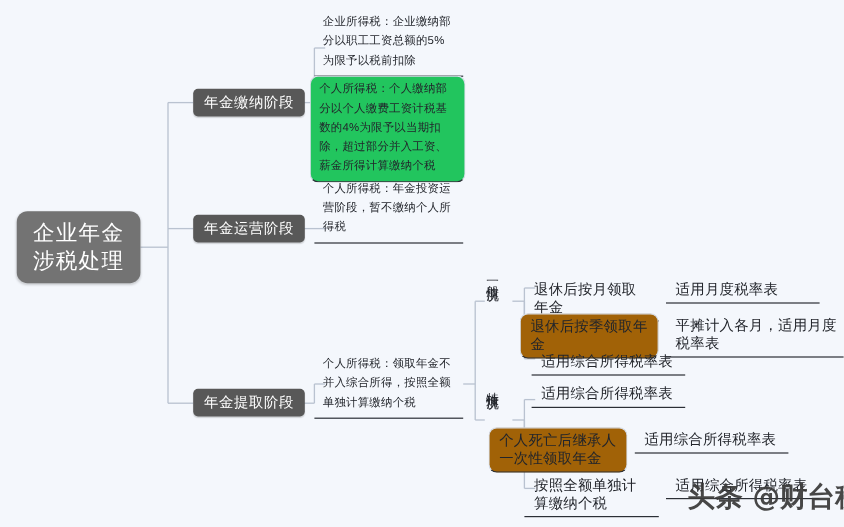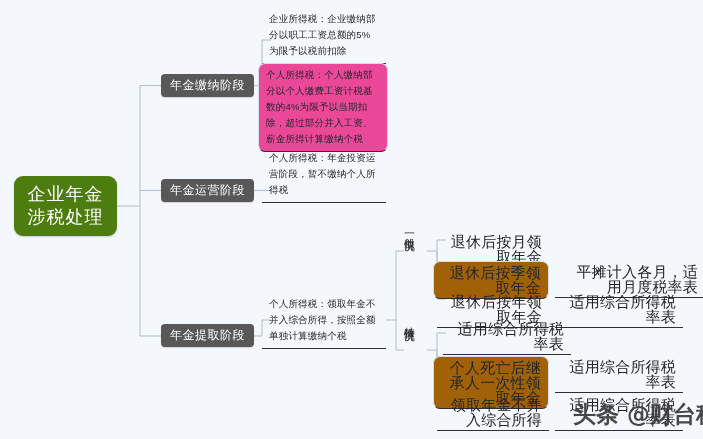--- a/index.html
+++ b/index.html
@@ -28,21 +28,21 @@
     pointer-events: none;
   }
 
   
   .root-node {
     position: absolute;
     left: 14px;
     top: 176px;
     width: 103px;
     height: 60px;
-    background: #4d7c0f;
+    background: #737373;
     border-radius: 9px;
     color: #ffffff;
     display: flex;
     flex-direction: column;
     align-items: center;
     justify-content: center;
     font-size: 18px;
     line-height: 23px;
     letter-spacing: 1px;
     box-shadow: 0 1px 2px rgba(0,0,0,0.18);
@@ -80,21 +80,21 @@
   .text-block .tb-inner {
     padding: 3px 6px 4px 7px;
   }
   .text-block.underlined .tb-inner {
     border-bottom: 1.6px solid #2b2f36;
   }
   .text-block.boxed .tb-inner {
     border: 1px solid #d6dde8;
     border-bottom: 1.6px solid #2b2f36;
     border-radius: 7px;
-    background: #ec4899;
+    background: #22c55e;
   }
   #para-corp   { left: 262px; top: 8px;   width: 124px; }
   #para-indiv  { left: 258px; top: 63px;  width: 130px; }
   #para-oper   { left: 262px; top: 147px; width: 124px; }
   #para-draw   { left: 262px; top: 293px; width: 124px; }
 
   
   .vlabel {
     position: absolute;
     writing-mode: vertical-rl;
@@ -107,45 +107,44 @@
   #vlabel-general { left: 403px; top: 228px; }
   #vlabel-special { left: 403px; top: 318px; }
 
   
   .leaf-row {
     position: absolute;
     display: flex;
     align-items: flex-start;
   }
   .leaf-item {
-    font-size: 15px;
+    font-size: 12px;
     line-height: 15px;
     color: #22252b;
     letter-spacing: 0.2px;
     padding: 3px 7px 3px 8px;
     border-bottom: 1.5px solid #2b2f36;
     background: transparent;
     box-sizing: border-box;
-    text-align: right;
   }
   .leaf-item.boxed {
     border: 1px solid #d6dde8;
     border-bottom: 1.5px solid #2b2f36;
     border-radius: 7px;
     background: #a16207;
   }
   .leaf-cond { width: 112px; }
   .leaf-rate { width: 128px; margin-left: 6px; }
   .leaf-rate.wide { width: 150px; }
 
   #leaf-0 { left: 437px; top: 231px; }
   #leaf-1 { left: 433px; top: 261px; }
   #leaf-2 { left: 437px; top: 291px; }
   #leaf-3 { left: 437px; top: 318px; }
-  #leaf-4 { left: 433px; top: 356px; }
+  #leaf-4 { left: 407px; top: 356px; }
   #leaf-5 { left: 437px; top: 394px; }
 
   #leaf-1 .leaf-cond, #leaf-4 .leaf-cond { width: 116px; }
 
   .two-line { min-height: 36px; }
 
   
   .watermark {
     position: absolute;
     left: 573px;
@@ -237,37 +236,37 @@
   </div>
   <div class="text-block underlined" id="para-draw">
     <div class="tb-inner">个人所得税：领取年金不并入综合所得，按照全额单独计算缴纳个税</div>
   </div>
 
   <div class="vlabel" id="vlabel-general">一般情况</div>
   <div class="vlabel" id="vlabel-special">特殊情况</div>
 
   <div class="leaf-row" id="leaf-0">
     <div class="leaf-item leaf-cond">退休后按月领取年金</div>
+    <div class="leaf-item leaf-rate">适用月度税率表</div>
   </div>
   <div class="leaf-row" id="leaf-1">
     <div class="leaf-item leaf-cond boxed">退休后按季领取年金</div>
     <div class="leaf-item leaf-rate wide">平摊计入各月，适用月度税率表</div>
   </div>
   <div class="leaf-row" id="leaf-2">
-    <div class="leaf-item leaf-cond">退休后按年领取年金</div>
     <div class="leaf-item leaf-rate">适用综合所得税率表</div>
   </div>
 
   <div class="leaf-row" id="leaf-3">
     <div class="leaf-item leaf-rate">适用综合所得税率表</div>
   </div>
   <div class="leaf-row" id="leaf-4">
     <div class="leaf-item leaf-cond two-line boxed">个人死亡后继承人一次性领取年金</div>
     <div class="leaf-item leaf-rate">适用综合所得税率表</div>
   </div>
   <div class="leaf-row" id="leaf-5">
-    <div class="leaf-item leaf-cond two-line">领取年金不并入综合所得</div>
+    <div class="leaf-item leaf-cond two-line">按照全额单独计算缴纳个税</div>
     <div class="leaf-item leaf-rate">适用综合所得税率表</div>
   </div>
 
   <div class="watermark">头条 @财台税</div>
 
 </div>
 
 </body></html>

